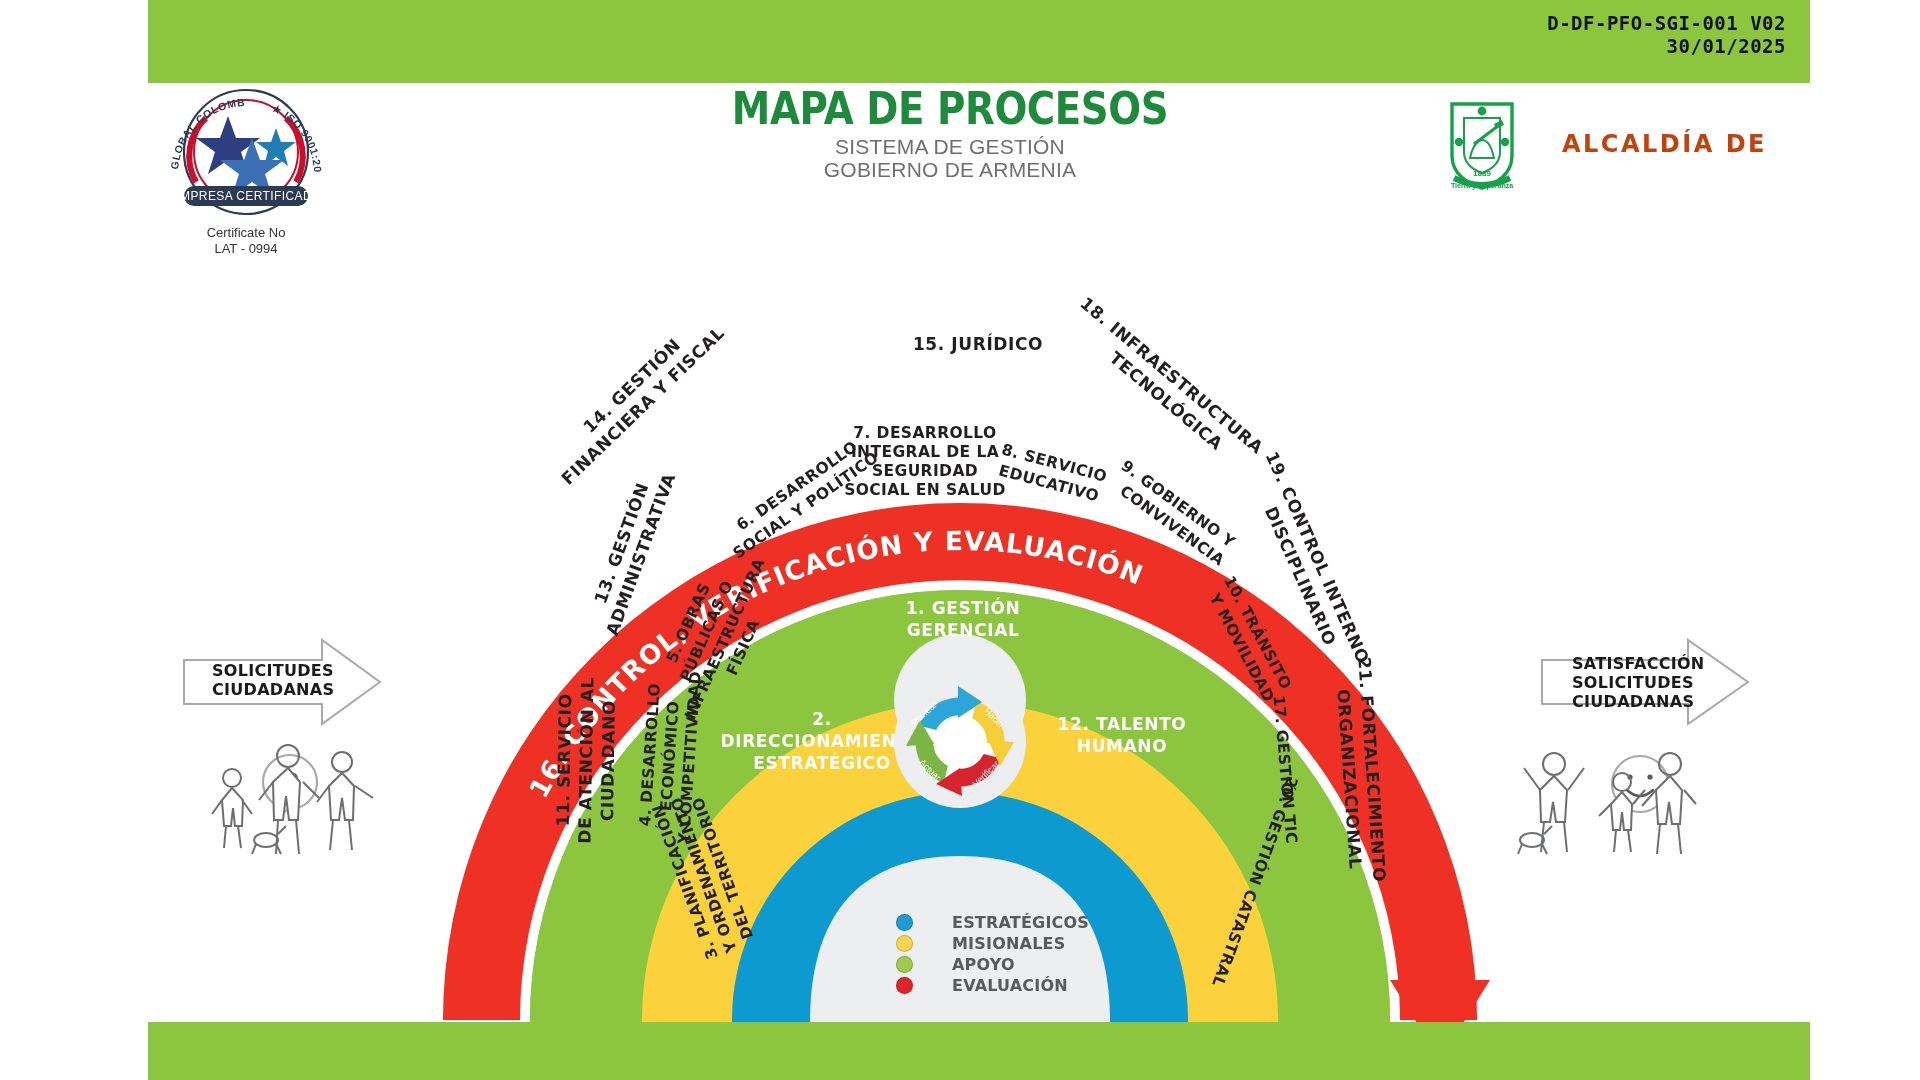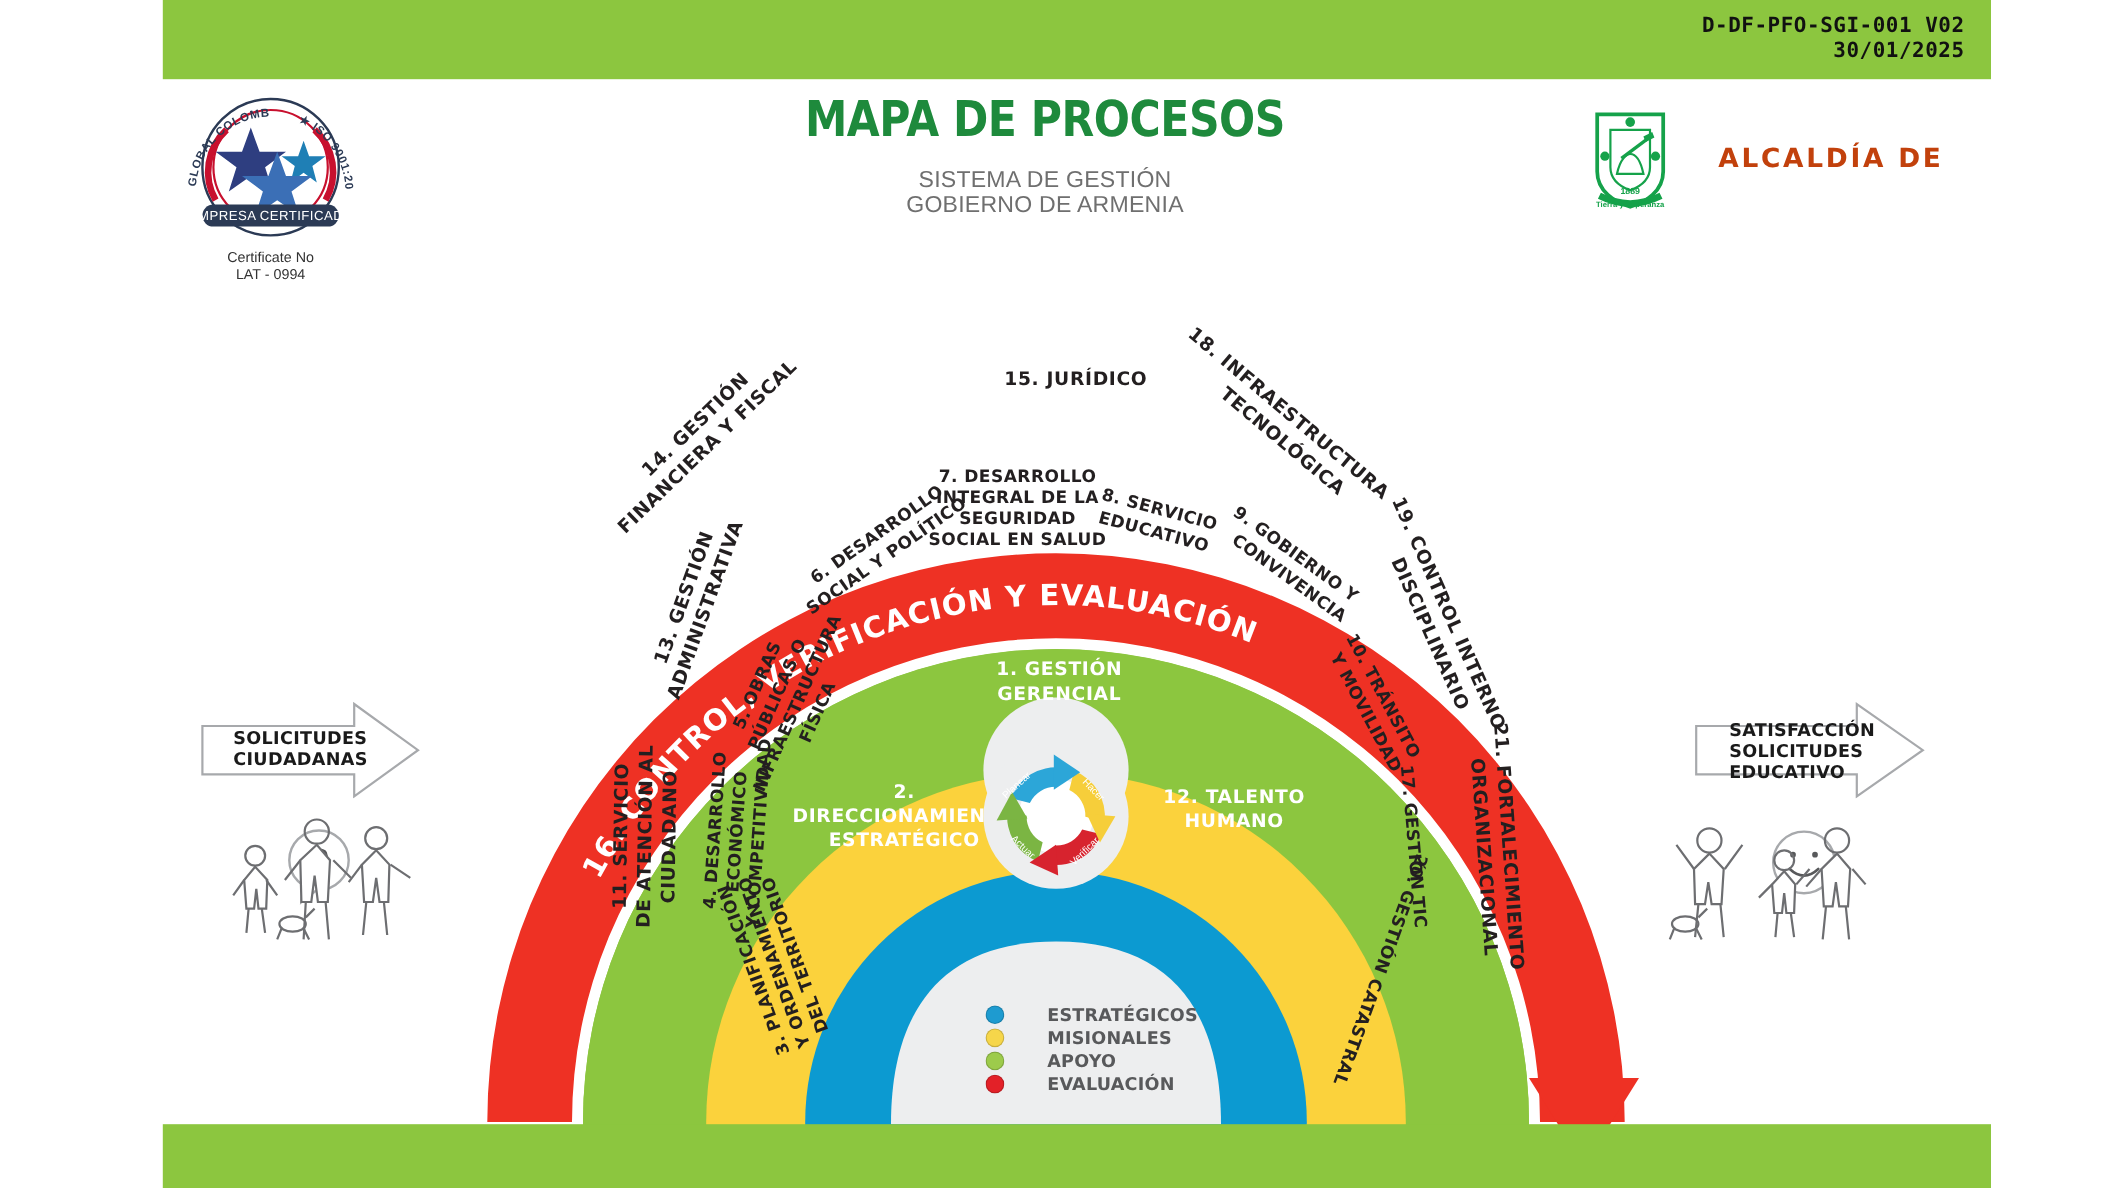--- a/index.html
+++ b/index.html
@@ -15,21 +15,21 @@
     background: #ffffff;
     overflow: hidden;
   }
   
   .band {
     position: absolute;
     left: 148px;
     width: 1662px;
     background: #8CC63F;
   }
-  #band-top { top: 0; height: 72px; }
+  #band-top { top: 0; height: 83px; }
   #band-bottom { top: 1022px; height: 58px; }
   #doc-code {
     position: absolute;
     right: 24px; top: 12px;
     text-align: right;
     color: #111;
     font-family: "DejaVu Sans Mono", monospace;
     font-weight: bold;
     font-size: 19px;
     line-height: 1.22;
@@ -49,21 +49,21 @@
     font-weight: bold;
     font-size: 45px;
     letter-spacing: -0.5px;
     line-height: 1.0;
     transform: scaleX(0.86);
   }
   .subtitle {
     color: #6F6F6F;
     font-size: 21px;
     line-height: 1.1;
-    margin-top: 21px;
+    margin-top: 4px;
     letter-spacing: 0.2px;
   }
   
   #iso-seal { position: absolute; left: 156px; top: 86px; width: 180px; }
   #iso-cert-text {
     text-align: center;
     color: #333;
     font-size: 13px;
     line-height: 1.25;
     margin-top: 3px;
@@ -360,21 +360,21 @@
     <polygon points="2,22 140,22 140,2 198,44 140,86 140,66 2,66" fill="#ffffff" stroke="#A7A9AC" stroke-width="2"></polygon>
   </svg>
   <div class="side-arrow-label" id="arrow-left-label">SOLICITUDES
 CIUDADANAS</div>
 
   <svg class="side-arrow" id="arrow-right" width="210" height="88" viewBox="0 0 210 88">
     <polygon points="2,22 148,22 148,2 208,44 148,86 148,66 2,66" fill="#ffffff" stroke="#A7A9AC" stroke-width="2"></polygon>
   </svg>
   <div class="side-arrow-label" id="arrow-right-label">SATISFACCIÓN
 SOLICITUDES
-EDUCATIVO</div>
+CIUDADANAS</div>
 
   <svg class="people" style="left:250px; top:752px;" width="80" height="72" viewBox="0 0 80 72">
     <circle cx="40" cy="30" r="27" fill="#ffffff" stroke="#A7A9AC" stroke-width="2.2"></circle>
     <polygon points="26,50 24,68 42,54" fill="#ffffff" stroke="#A7A9AC" stroke-width="2.2"></polygon>
     <text x="40" y="42" text-anchor="middle" font-size="32" font-weight="bold" fill="#58595B" font-family="&quot;Liberation Sans&quot;, sans-serif">?</text>
   </svg>
 
   <svg class="people" style="left:1600px; top:752px;" width="80" height="66" viewBox="0 0 80 66">
     <circle cx="40" cy="32" r="28" fill="#ffffff" stroke="#A7A9AC" stroke-width="2.2"></circle>
     <circle cx="30" cy="25" r="2.6" fill="#58595B"></circle>

